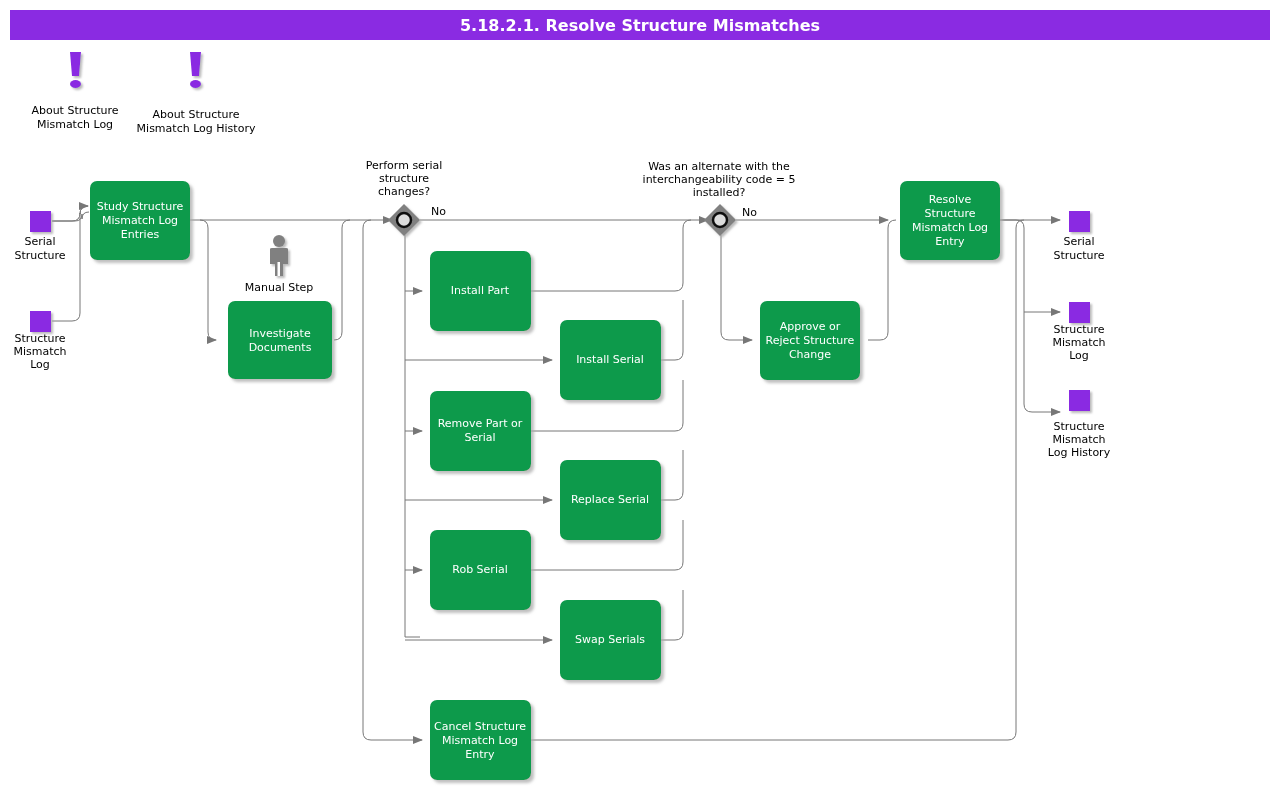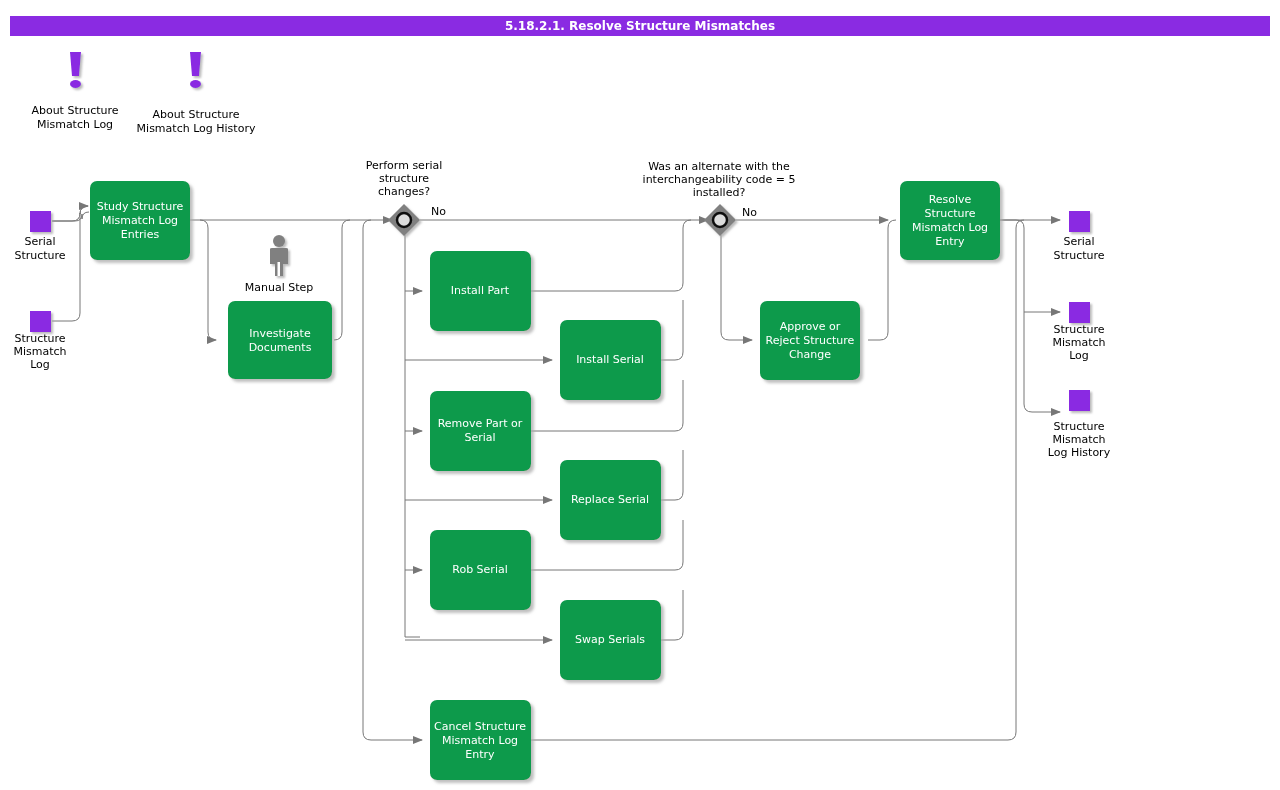--- a/index.html
+++ b/index.html
@@ -16,26 +16,26 @@
   }
   #diagram-root {
     position: absolute;
     left: 0; top: 0;
     width: 1280px;
     height: 790px;
   }
   .title-bar {
     position: absolute;
     left: 10px;
-    top: 16px;
+    top: 10px;
     width: 1260px;
-    height: 20px;
+    height: 30px;
     background: #8A2BE2;
     color: #ffffff;
-    font-size: 12px;
+    font-size: 16px;
     font-weight: bold;
     display: flex;
     align-items: center;
     justify-content: center;
     font-family: "DejaVu Sans", sans-serif;
   }
   svg.flow {
     position: absolute;
     left: 0; top: 0;
     width: 1280px;

